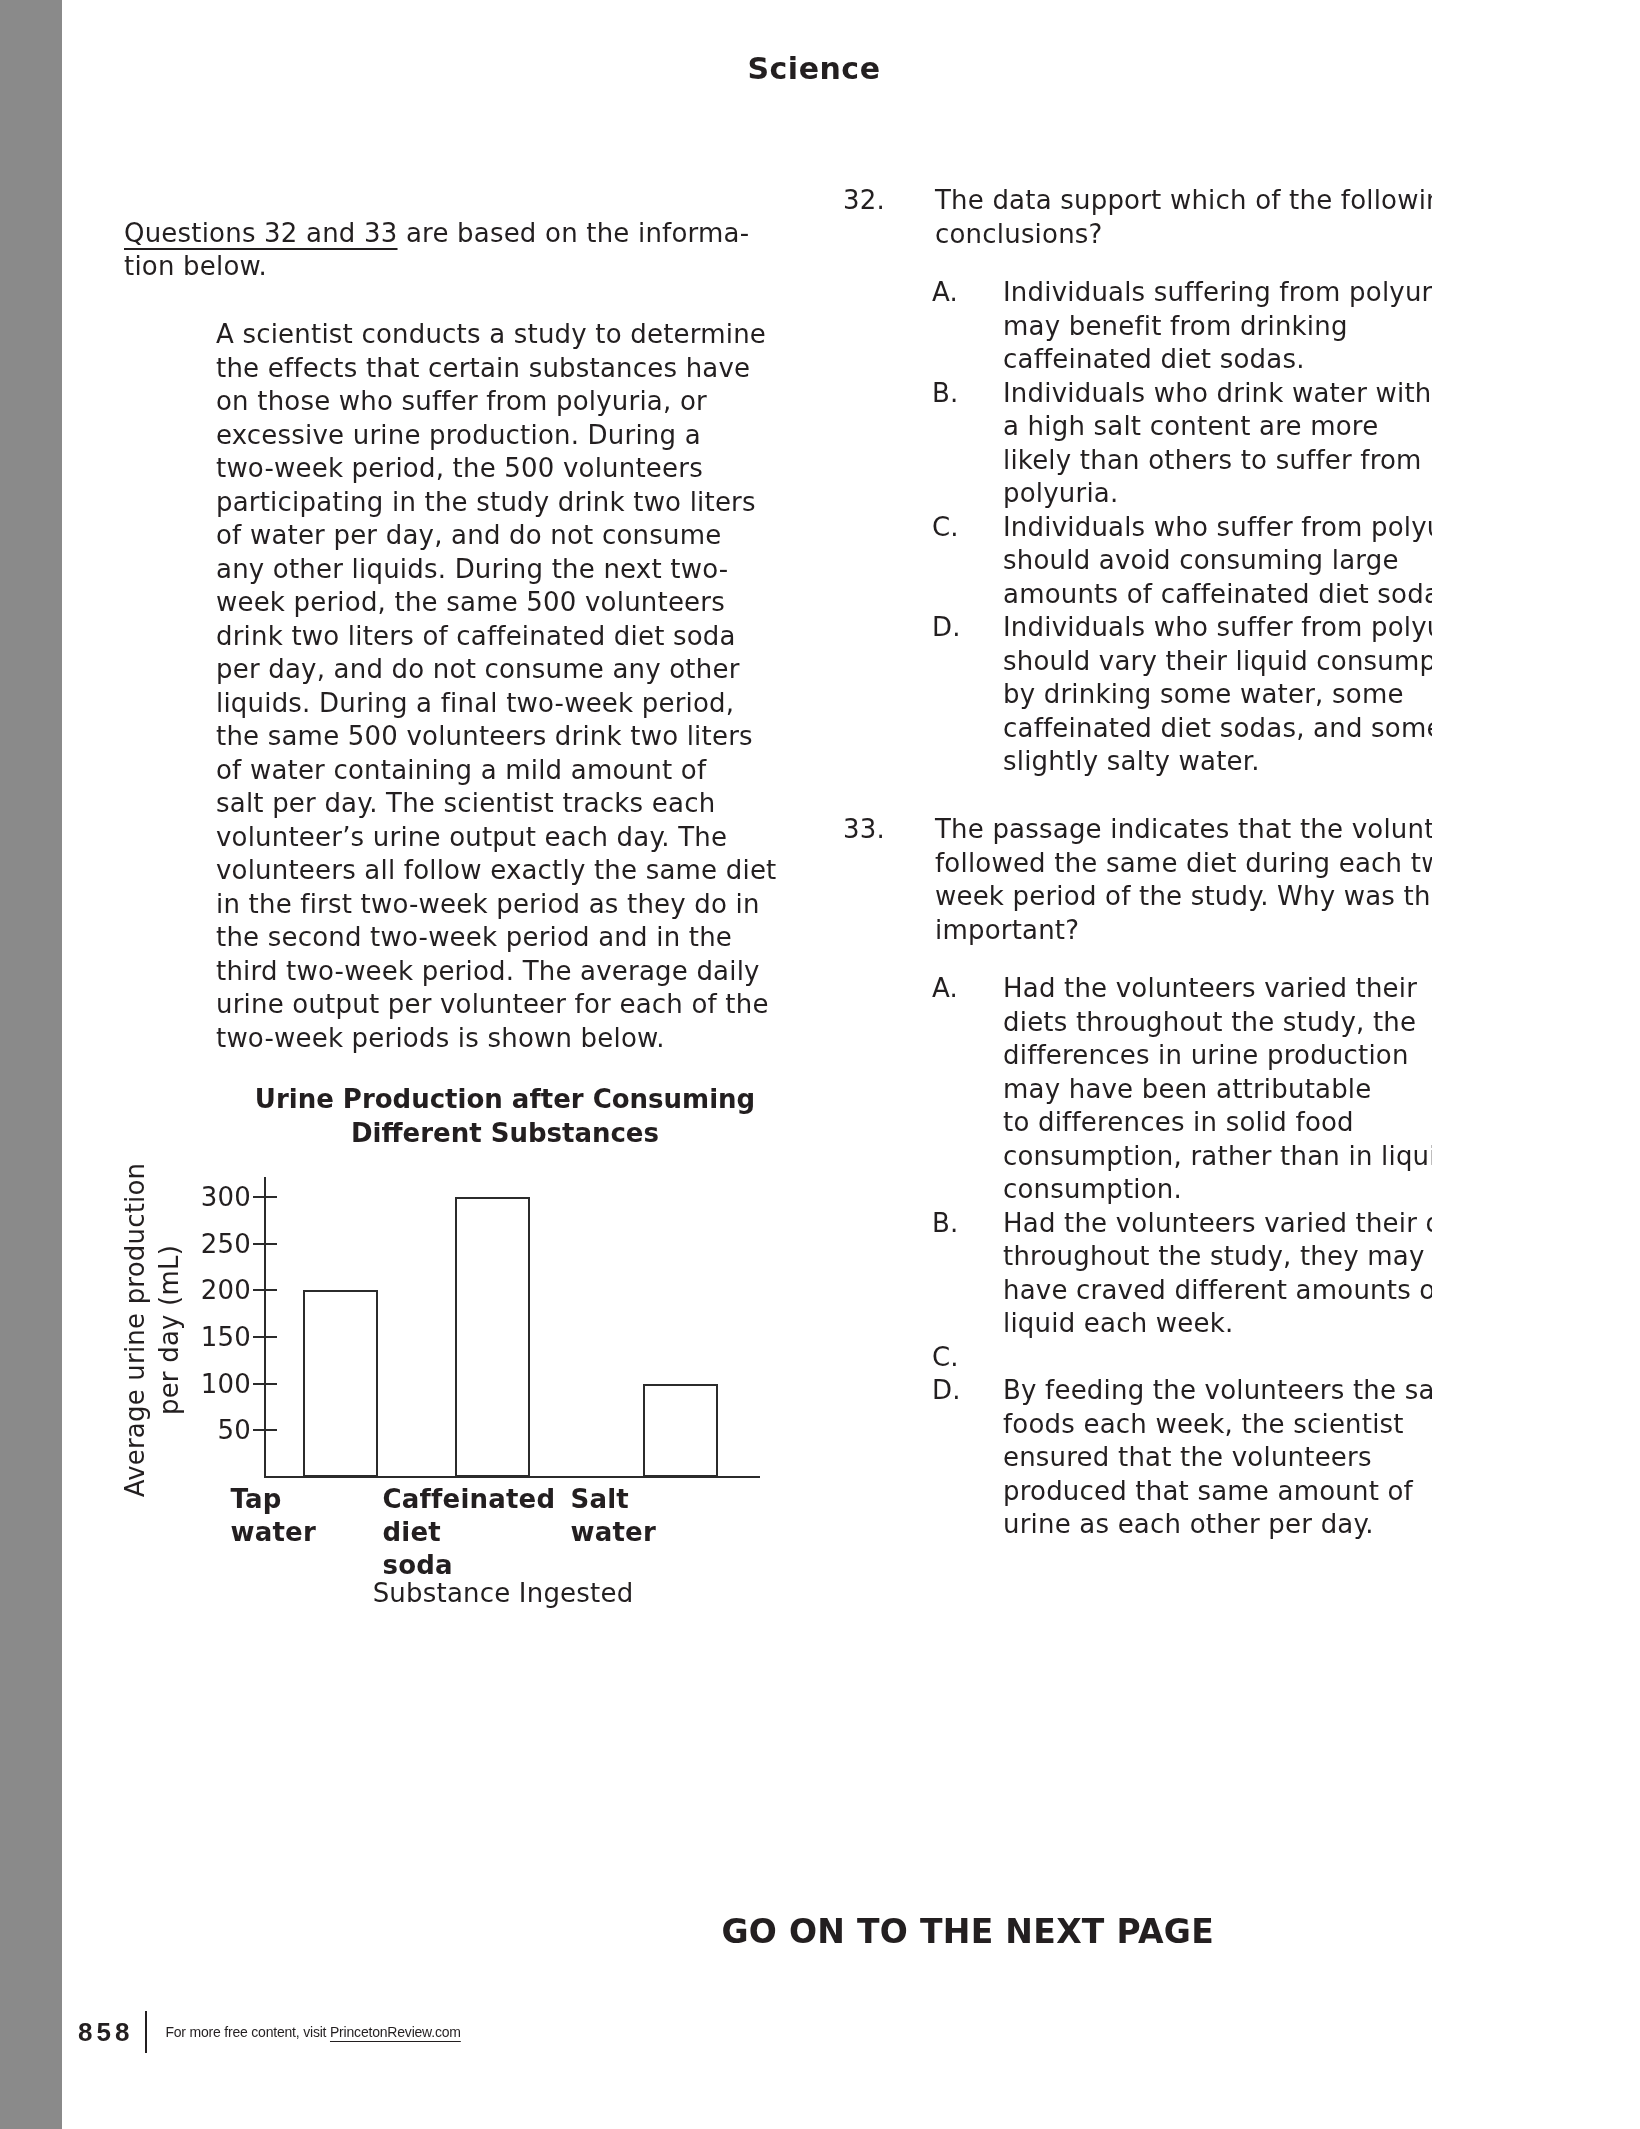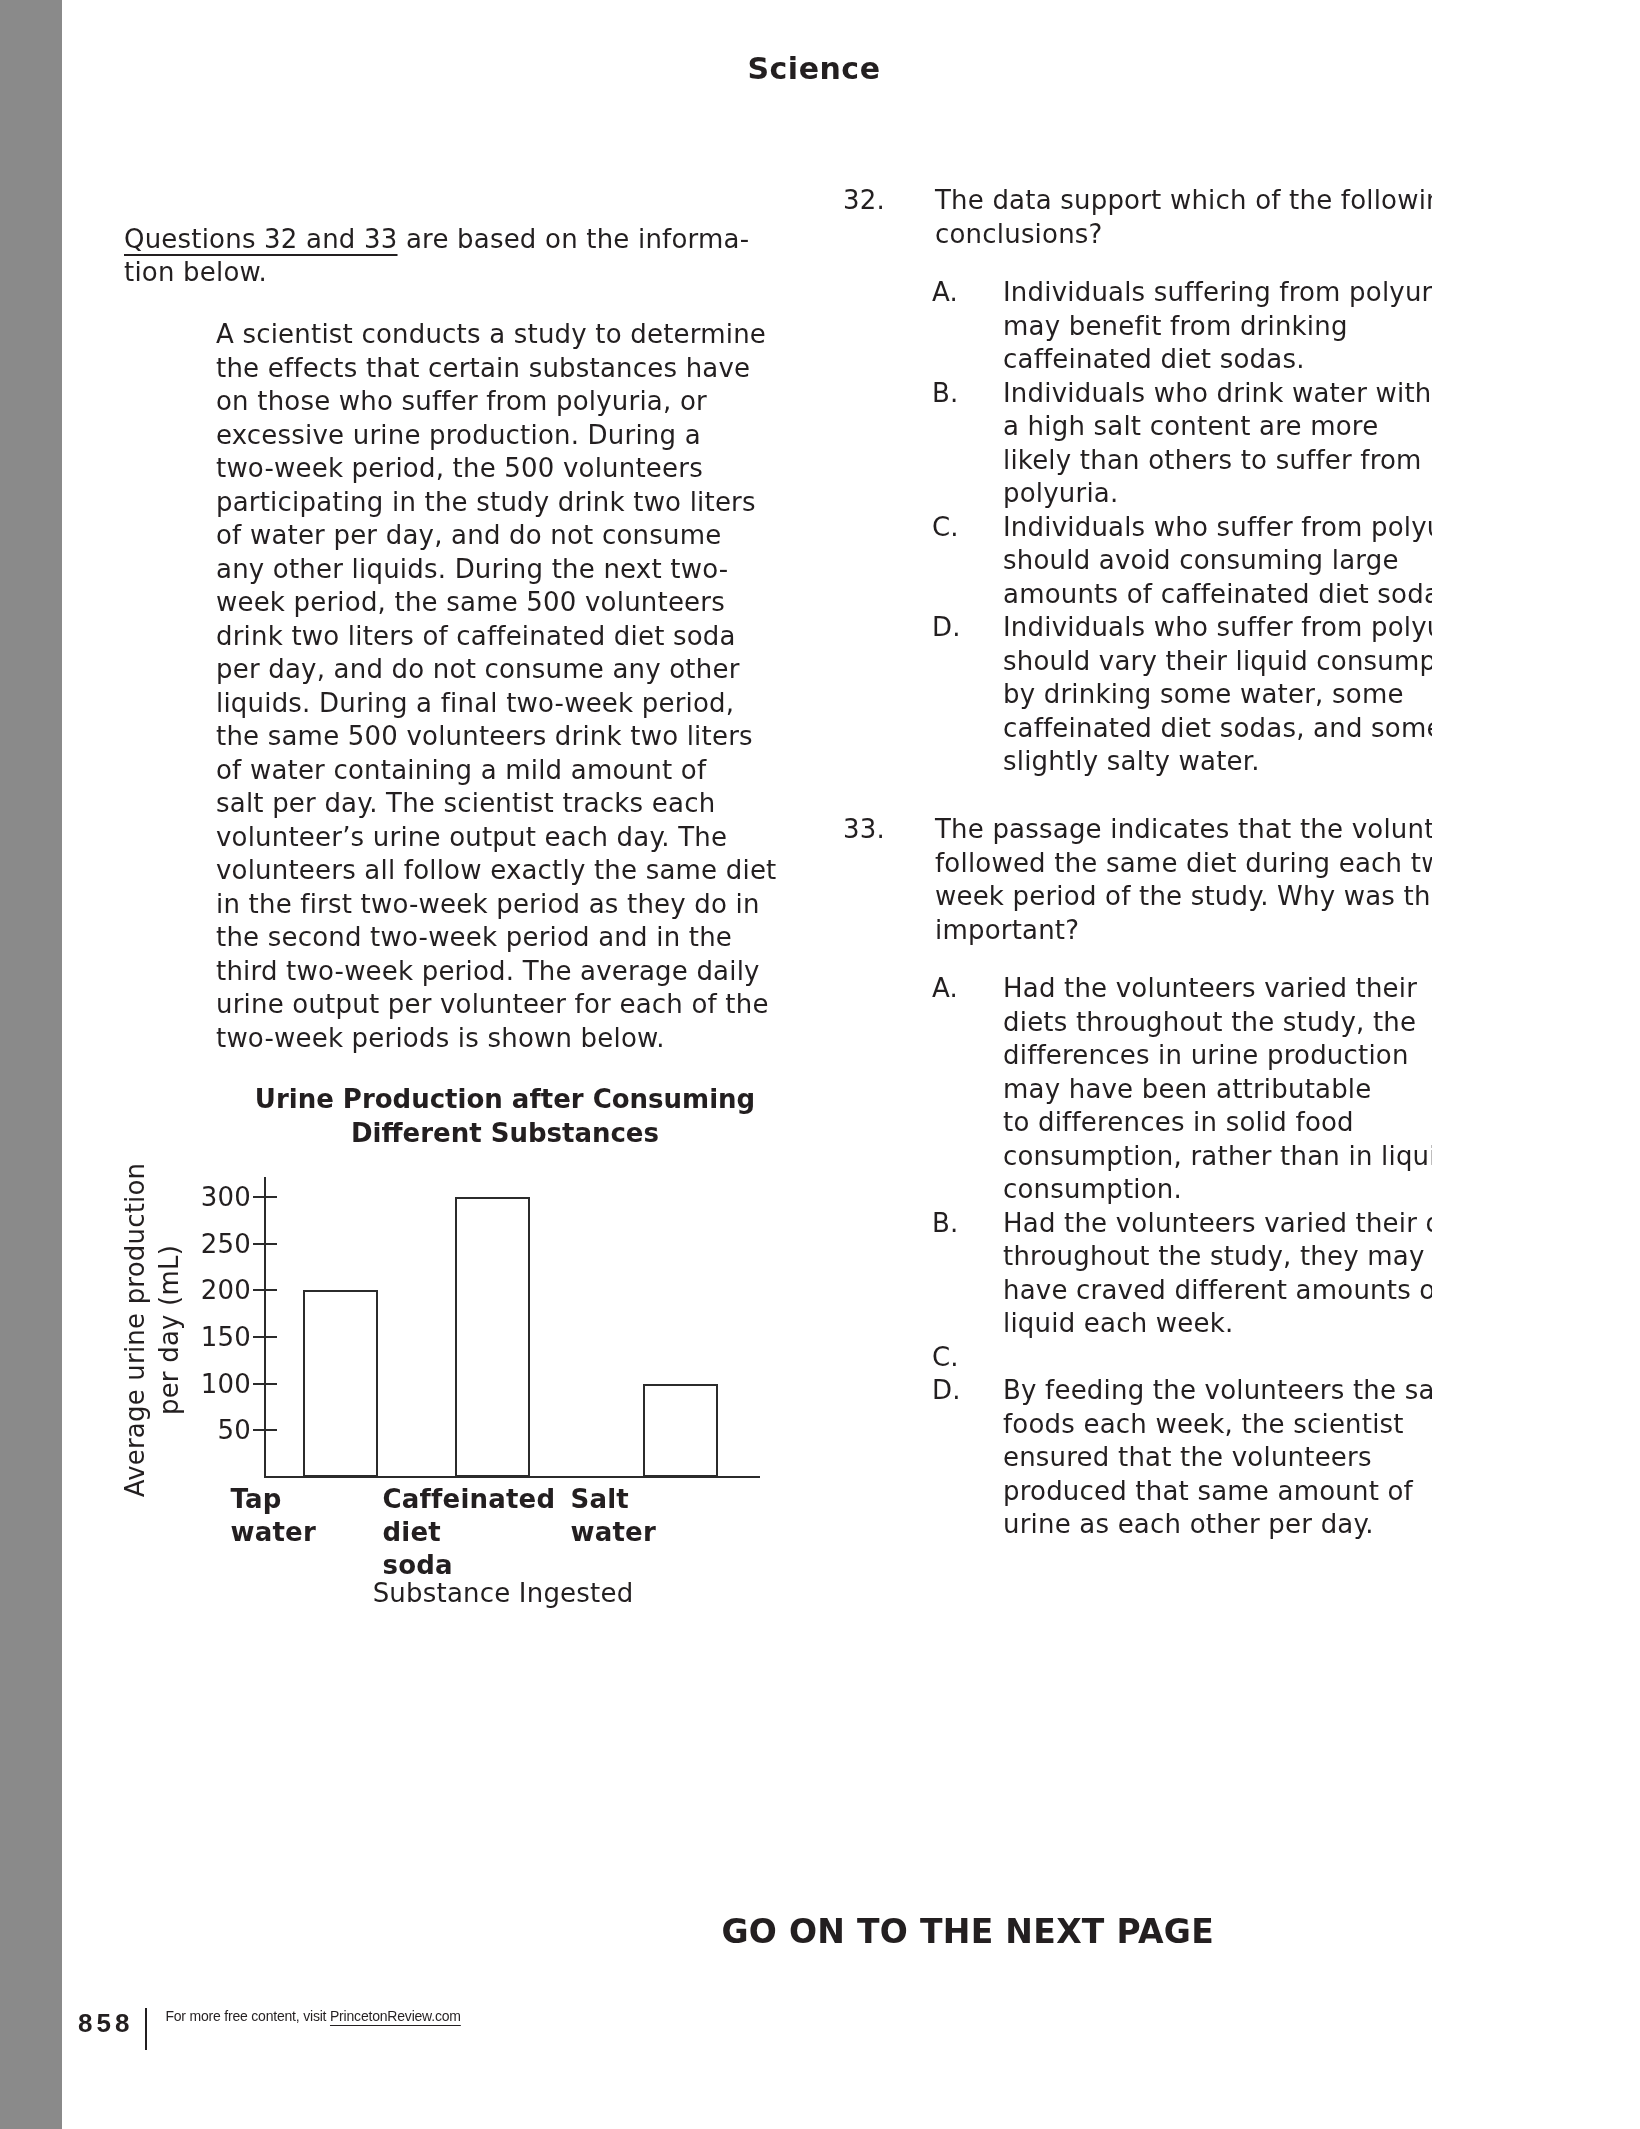--- a/index.html
+++ b/index.html
@@ -15,21 +15,21 @@
   .abs{position:absolute;}
   .ml{white-space:pre-line;}
   .body-text{font-size:26px;line-height:33.5px;letter-spacing:0.2px;}
   #gray-bar{
     left:0;top:0;width:62px;height:2129px;background:#8a8a8a;
   }
   #section-title{
     left:0;top:51px;width:1628px;text-align:center;
     font-size:30px;font-weight:bold;letter-spacing:0.5px;
   }
-  #intro{left:124px;top:189px;width:680px;}
+  #intro{left:124px;top:183px;width:680px;}
   #intro .u{text-decoration:underline;text-underline-offset:6px;}
   #passage{left:216px;top:318px;width:620px;}
 
   
   #chart{left:115px;top:1075px;width:700px;height:560px;}
   #chart-title{
     left:80px;top:7px;width:620px;text-align:center;
     font-weight:bold;font-size:26px;line-height:34px;white-space:pre-line;
   }
   #y-axis-line{left:149px;top:102px;width:2px;height:301px;background:#2b2b2b;}
@@ -69,21 +69,21 @@
   #q32{left:843px;top:184px;}
   #q33{left:843px;top:813px;}
 
   #go-on{
     right:218px;top:1912px;width:600px;text-align:right;
     font-size:33px;font-weight:bold;letter-spacing:0.3px;
   }
 
   
   #footer{
-    left:78px;top:2008px;height:48px;display:flex;align-items:flex-start;
+    left:78px;top:2008px;height:48px;display:flex;align-items:center;
     font-family:"Liberation Sans", sans-serif;
   }
   #page-number{font-size:26px;font-weight:bold;letter-spacing:4px;}
   #footer-divider{width:2px;height:42px;background:#231f20;margin:0 18px 0 12px;}
   #footer-text{font-size:14px;letter-spacing:-0.2px;}
   #footer-text .link{text-decoration:underline;text-underline-offset:4px;}
 </style>
 </head>
 <body>
 

